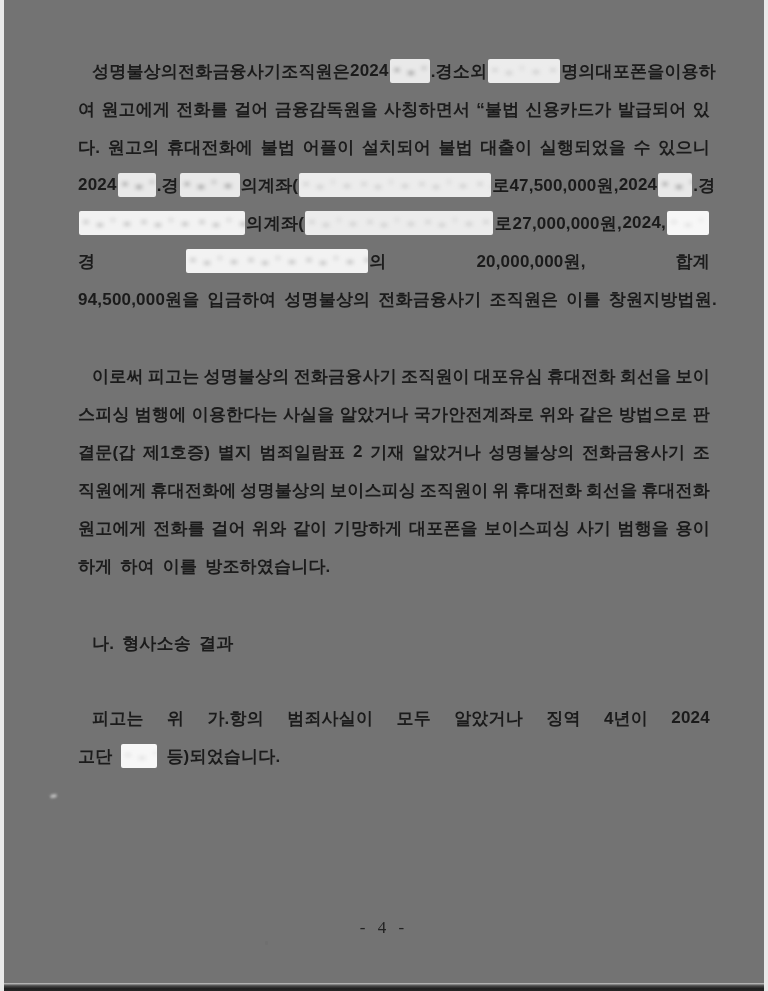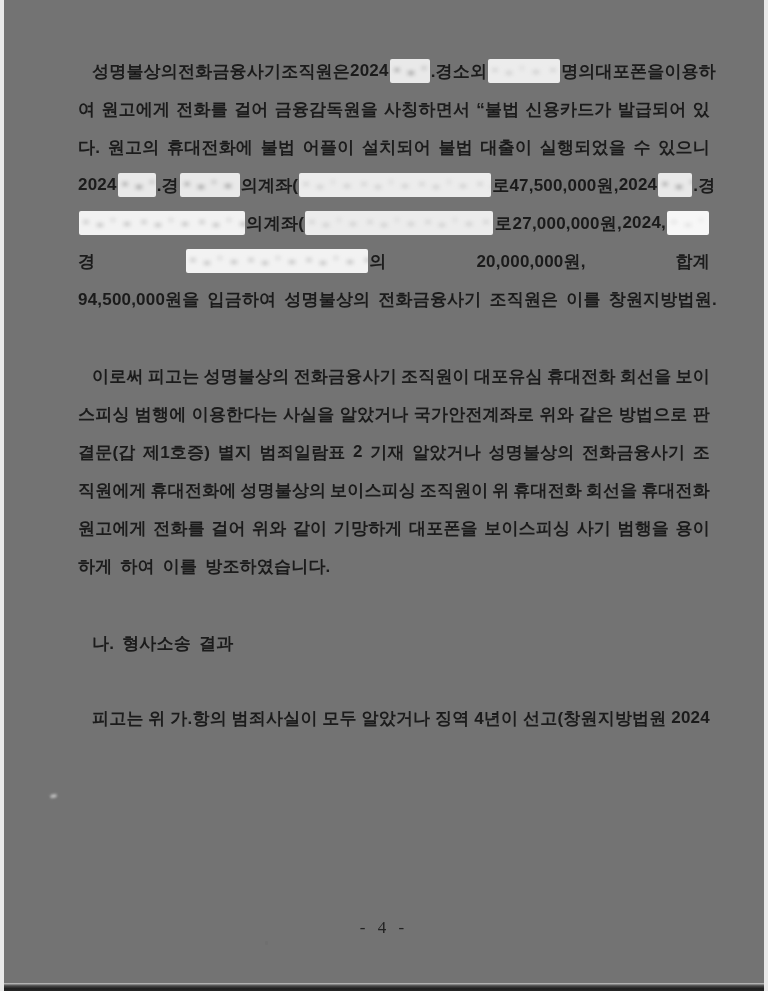--- a/index.html
+++ b/index.html
@@ -245,22 +245,26 @@
       <div class="para">
         <div class="ln jf ind">
           <span class="unit">피고는</span>
           <span class="unit">위</span>
           <span class="unit">가.항의</span>
           <span class="unit">범죄사실이</span>
           <span class="unit">모두</span>
           <span class="unit">알았거나</span>
           <span class="unit">징역</span>
           <span class="unit">4년이</span>
-          <span class="unit">선고(창원지방법원</span>
           <span class="unit">2024</span>
+        </div>
+        <div class="ln">
+          <span class="unit">고단</span>
+          <span class="unit"><span class="redact v-f" style="width: 36px;"></span></span>
+          <span class="unit">등)되었습니다.</span>
         </div>
       </div>
     </main>
   <div class="footer">- 4 -</div>
   <div class="stray-mark"></div>
   <div class="speck"></div>
   <div class="edge-shadow"></div>
 </div>
 
 </body></html>

